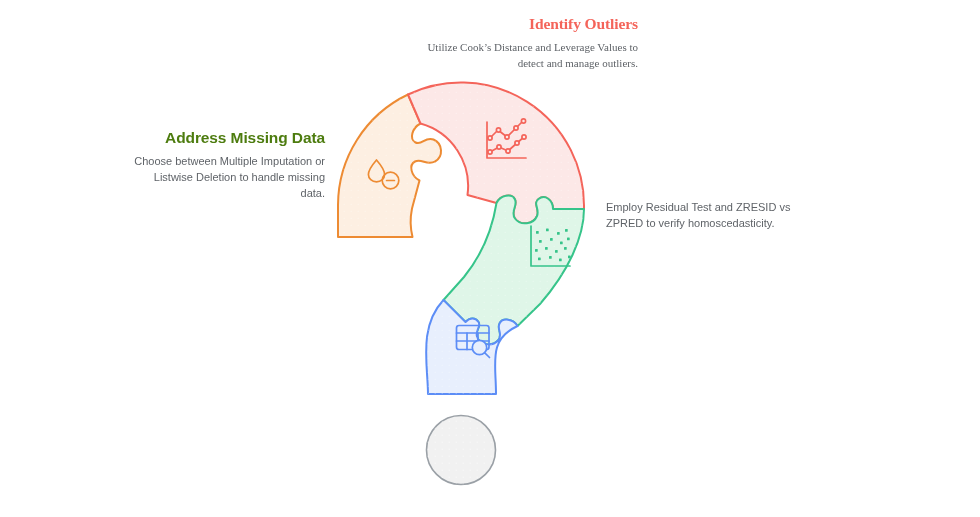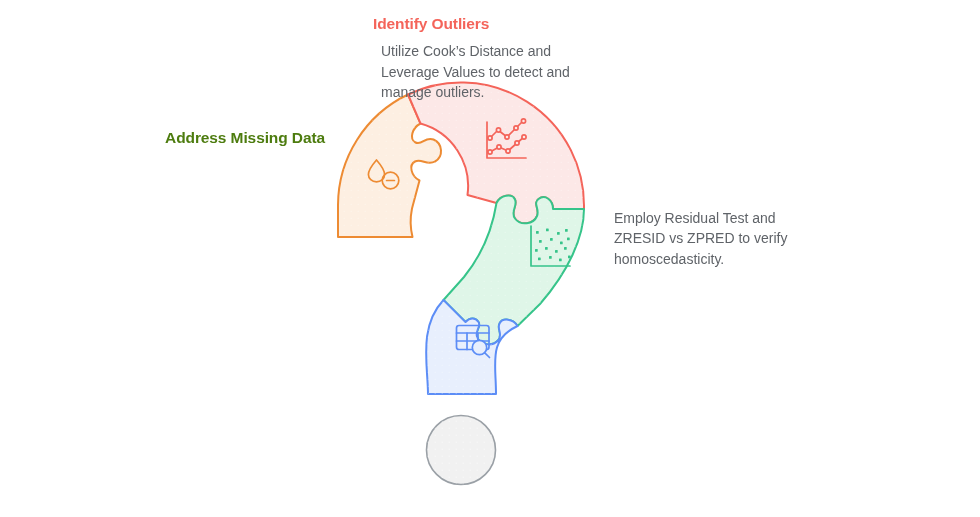--- a/index.html
+++ b/index.html
@@ -31,31 +31,32 @@
     position: absolute;
   }
   .label-title {
     font-size: 15.5px;
     font-weight: bold;
     line-height: 1.25;
     margin: 0 0 7px 0;
     letter-spacing: -0.1px;
   }
   .label-desc {
-    font-size: 14px;
+    font-size: 11px;
     color: #5f6368;
     line-height: 1.45;
-    margin: 8px;
+    margin: 0;
   }
   
   #block-outliers {
-    left: 373px;
+    left: 408px;
     top: 14px;
     width: 230px;
-    text-align: left;
+    text-align: right;
+    font-family: Liberation Serif, serif;
   }
   #block-missing {
     left: 130px;
     top: 128px;
     width: 195px;
     text-align: right;
   }
   #block-homo {
     left: 606px;
     top: 200px;
@@ -271,20 +272,21 @@
     </g>
   </svg>
 
   <div class="label-block" id="block-outliers">
     <p class="label-title" style="color:#F4645A">Identify Outliers</p>
     <p class="label-desc">Utilize Cook’s Distance and Leverage Values to detect and manage outliers.</p>
   </div>
 
   <div class="label-block" id="block-missing">
     <p class="label-title" style="color:#4d7c0f">Address Missing Data</p>
+    <p class="label-desc">Choose between Multiple Imputation or Listwise Deletion to handle missing data.</p>
   </div>
 
   <div class="label-block" id="block-homo">
     <p class="label-desc">Employ Residual Test and ZRESID vs ZPRED to verify homoscedasticity.</p>
   </div>
 
   <div class="label-block" id="block-multi">
   </div>
 
 </div>

